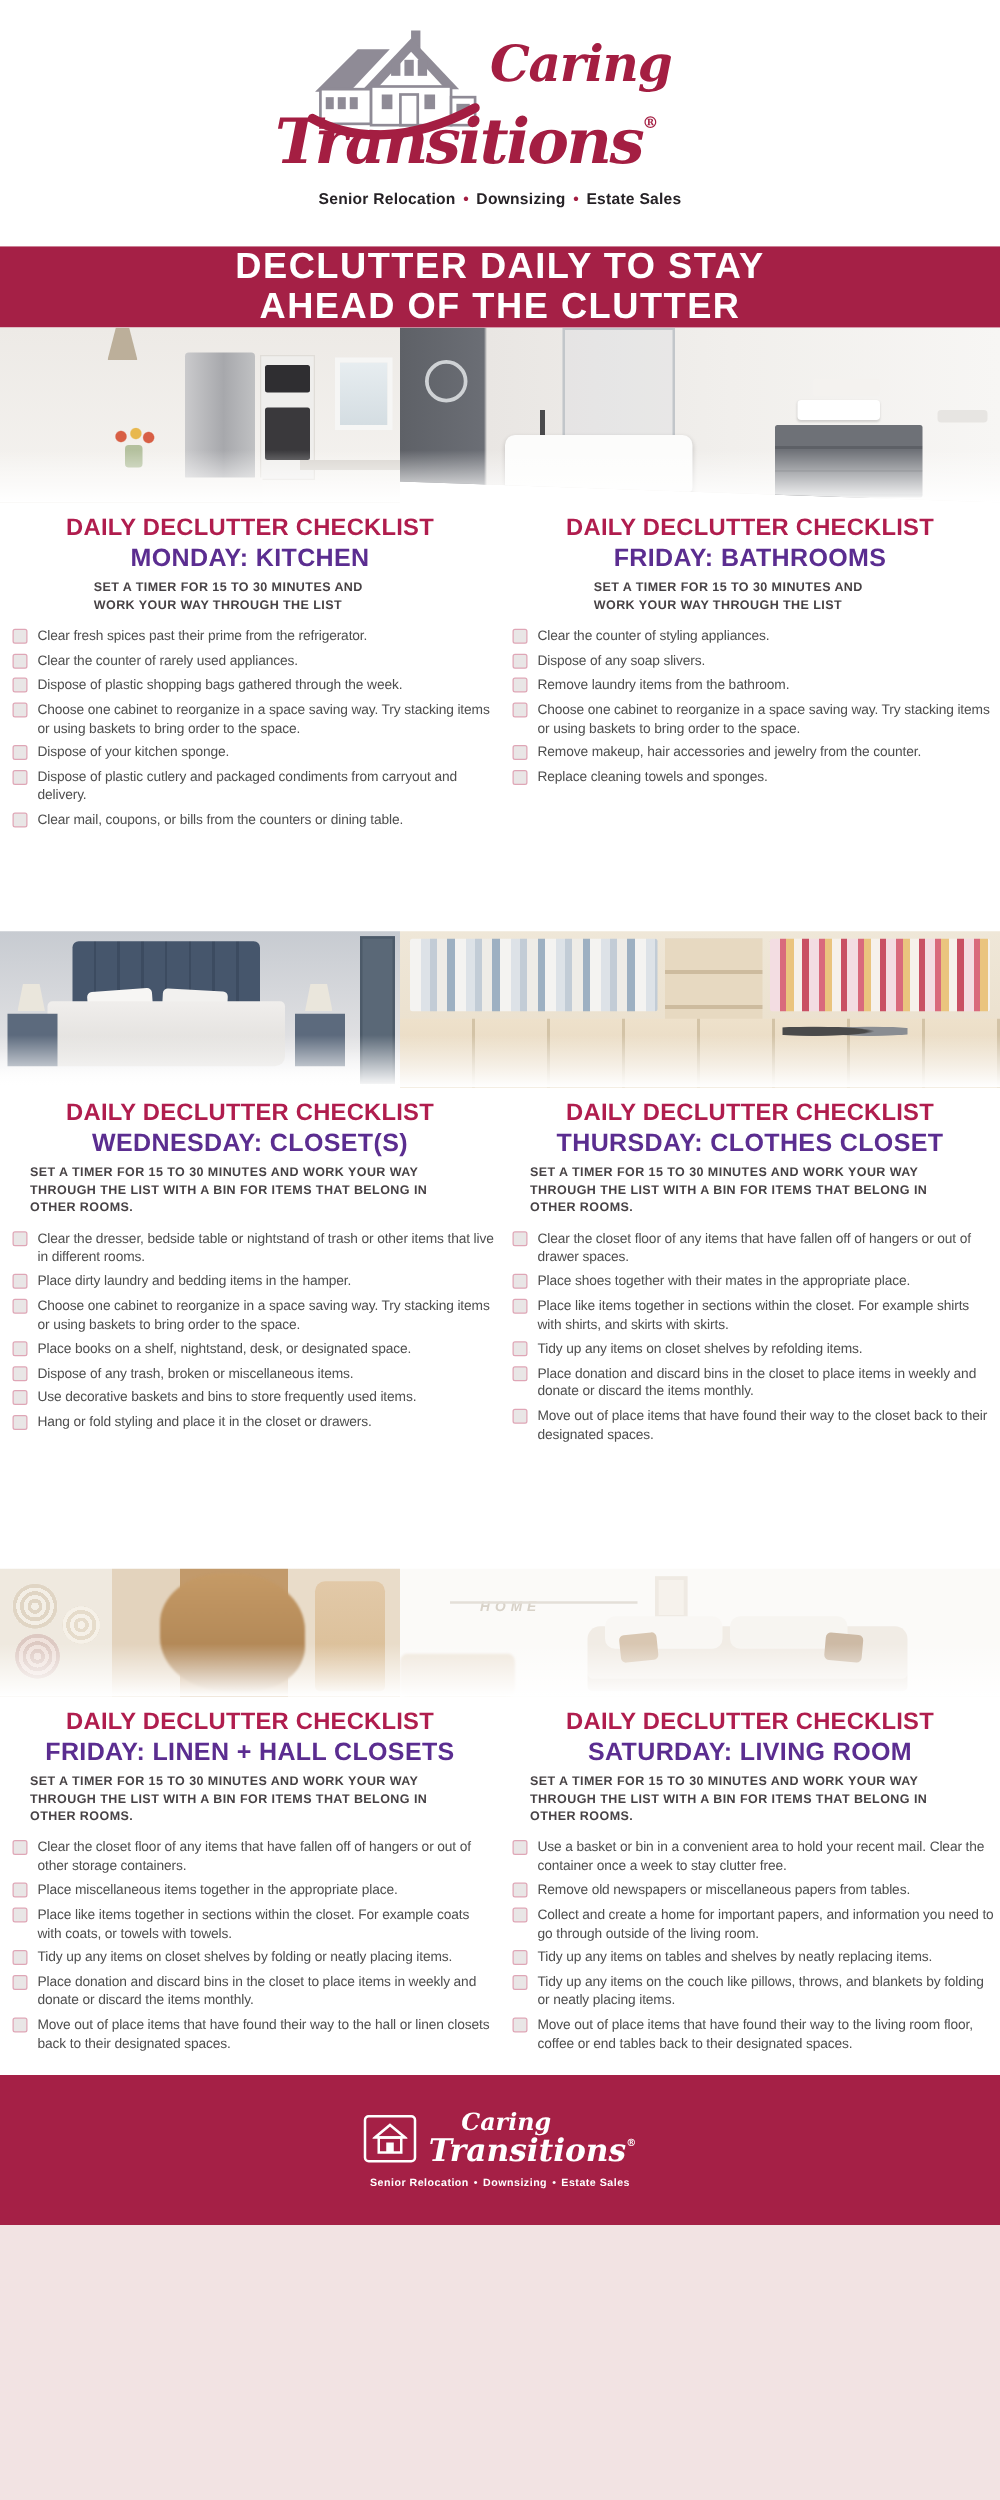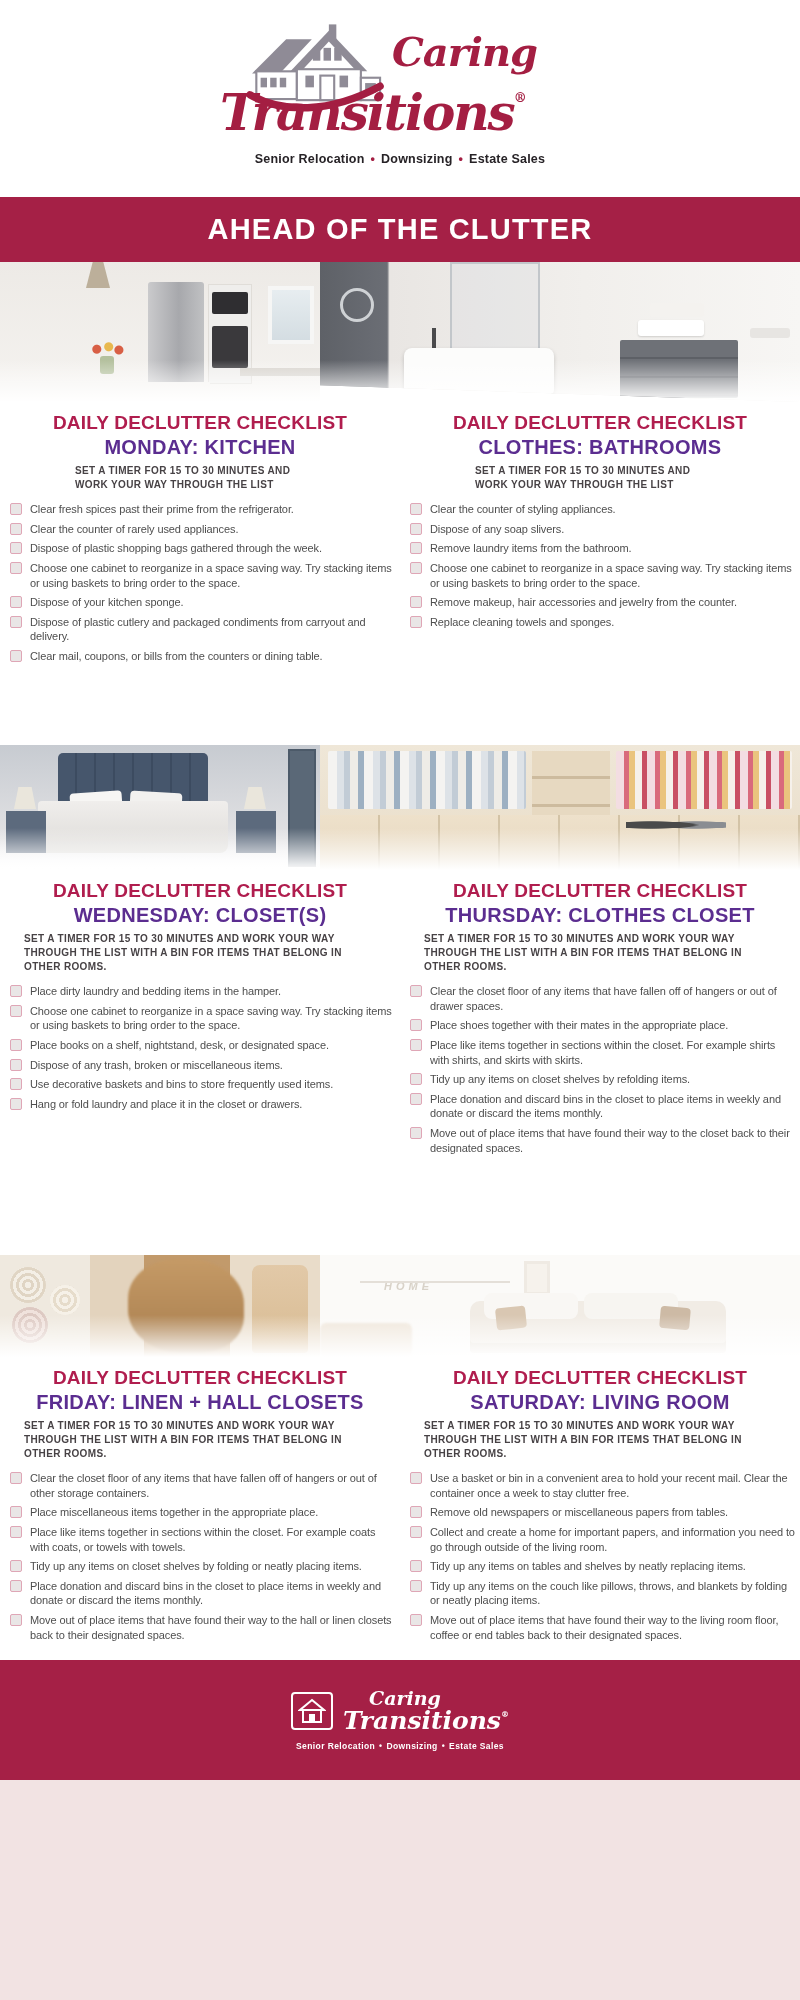--- a/index.html
+++ b/index.html
@@ -176,20 +176,21 @@
       </svg>
       <div class="script caring">Caring</div>
       <div class="script trans"><span>Transitions</span><sup>®</sup></div>
       <div class="tagline">
         <span>Senior Relocation</span><span class="tdot">•</span><span>Downsizing</span><span class="tdot">•</span><span>Estate Sales</span>
       </div>
     </div>
   </header>
 
   <div class="banner">
+    <div>DECLUTTER DAILY TO STAY</div>
     <div>AHEAD OF THE CLUTTER</div>
   </div>
 
   <section class="row row1">
     <div class="photos">
       <div class="photo left ph-kitchen">
         <i class="sh k-pendant"></i>
         <i class="sh k-fridge"></i>
         <i class="sh k-oven-col"></i>
         <i class="sh k-micro"></i>
@@ -244,21 +245,21 @@
               <span>Dispose of plastic cutlery and packaged condiments from carryout and delivery.</span>
             </li>
             <li class="item">
               <span class="cb"></span>
               <span>Clear mail, coupons, or bills from the counters or dining table.</span>
             </li>
           </ul>
       </div>
       <div class="col">
         <h2 class="sec-title">DAILY DECLUTTER CHECKLIST</h2>
-        <h3 class="day-title">CLOTHES: BATHROOMS</h3>
+        <h3 class="day-title">FRIDAY: BATHROOMS</h3>
         <p class="sub sub-narrow">SET A TIMER FOR 15 TO 30 MINUTES AND WORK YOUR WAY THROUGH THE LIST</p>
         <ul class="items">
             <li class="item">
               <span class="cb"></span>
               <span>Clear the counter of styling appliances.</span>
             </li>
             <li class="item">
               <span class="cb"></span>
               <span>Dispose of any soap slivers.</span>
             </li>
@@ -307,41 +308,45 @@
       </div>
     </div>
     <div class="cols">
       <div class="col">
         <h2 class="sec-title">DAILY DECLUTTER CHECKLIST</h2>
         <h3 class="day-title">WEDNESDAY: CLOSET(S)</h3>
         <p class="sub">SET A TIMER FOR 15 TO 30 MINUTES AND WORK YOUR WAY THROUGH THE LIST WITH A BIN FOR ITEMS THAT BELONG IN OTHER ROOMS.</p>
         <ul class="items">
             <li class="item">
               <span class="cb"></span>
+              <span>Clear the dresser, bedside table or nightstand of trash or other items that live in different rooms.</span>
+            </li>
+            <li class="item">
+              <span class="cb"></span>
               <span>Place dirty laundry and bedding items in the hamper.</span>
             </li>
             <li class="item">
               <span class="cb"></span>
               <span>Choose one cabinet to reorganize in a space saving way. Try stacking items or using baskets to bring order to the space.</span>
             </li>
             <li class="item">
               <span class="cb"></span>
               <span>Place books on a shelf, nightstand, desk, or designated space.</span>
             </li>
             <li class="item">
               <span class="cb"></span>
               <span>Dispose of any trash, broken or miscellaneous items.</span>
             </li>
             <li class="item">
               <span class="cb"></span>
               <span>Use decorative baskets and bins to store frequently used items.</span>
             </li>
             <li class="item">
               <span class="cb"></span>
-              <span>Hang or fold laundry and place it in the closet or drawers.</span>
+              <span>Hang or fold styling and place it in the closet or drawers.</span>
             </li>
           </ul>
       </div>
       <div class="col">
         <h2 class="sec-title">DAILY DECLUTTER CHECKLIST</h2>
         <h3 class="day-title">THURSDAY: CLOTHES CLOSET</h3>
         <p class="sub">SET A TIMER FOR 15 TO 30 MINUTES AND WORK YOUR WAY THROUGH THE LIST WITH A BIN FOR ITEMS THAT BELONG IN OTHER ROOMS.</p>
         <ul class="items">
             <li class="item">
               <span class="cb"></span>

